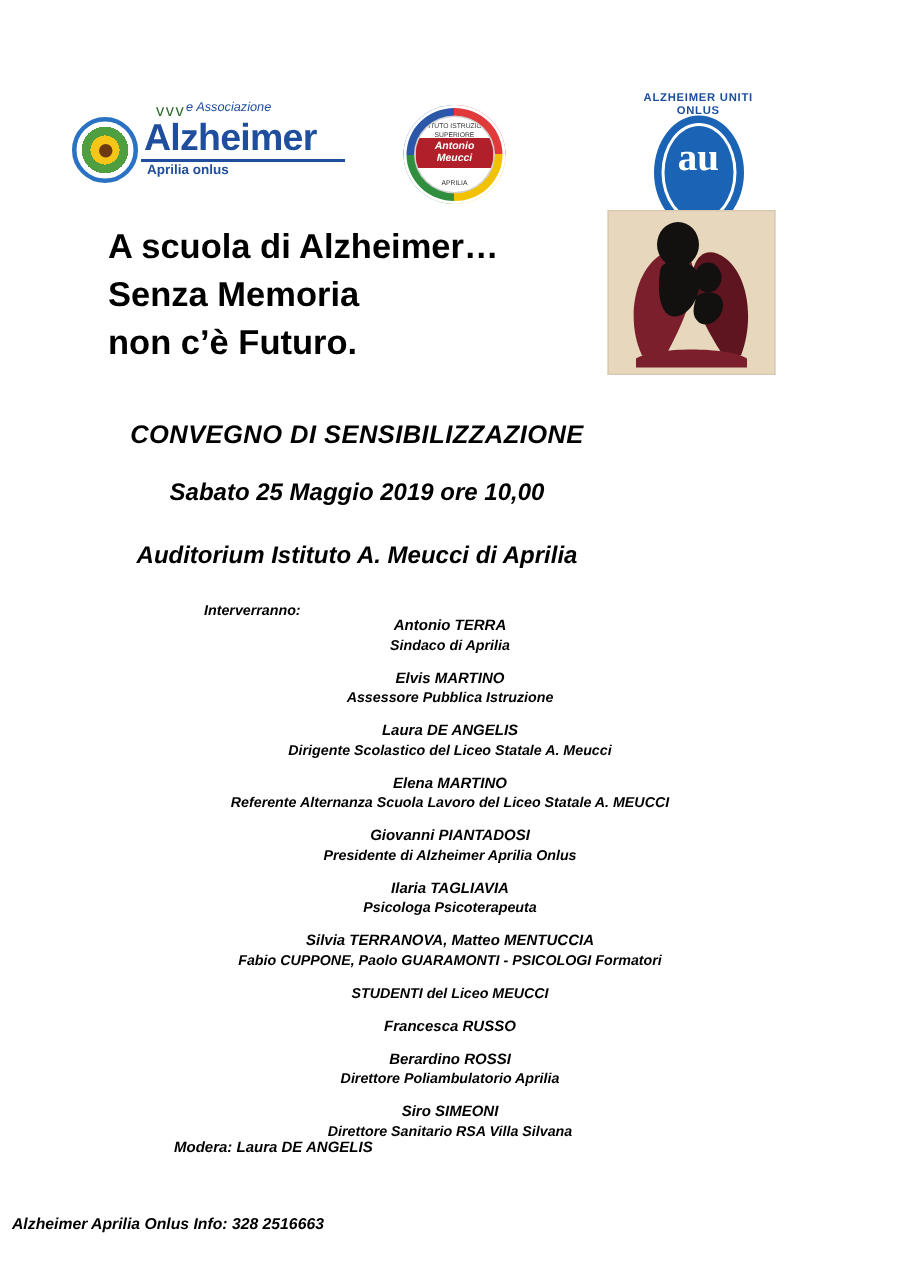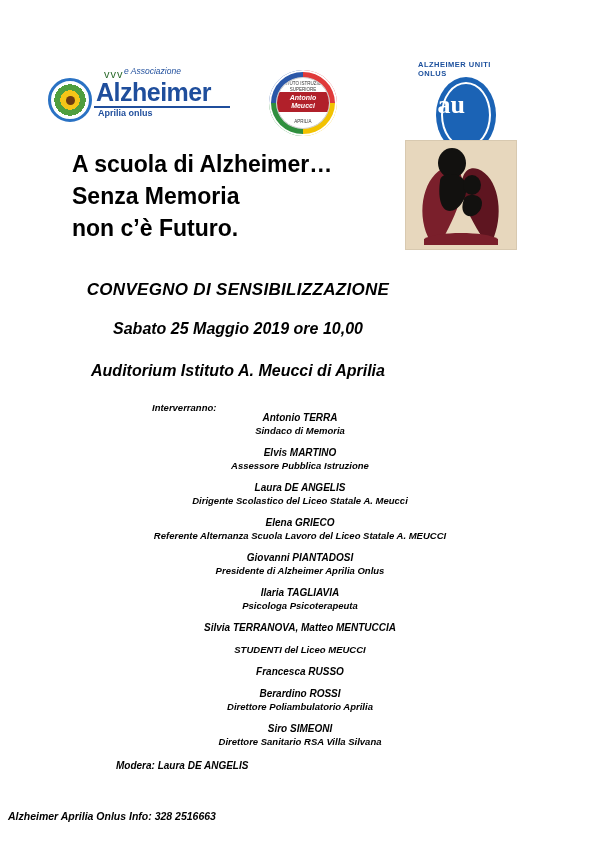--- a/index.html
+++ b/index.html
@@ -167,21 +167,21 @@
     line-height: 6px;
   }
 
   
   .logo-au {
     position: absolute;
     left: 418px;
     top: 30px;
     width: 95px;
     height: 88px;
-    text-align: left;
+    text-align: center;
   }
   .logo-au .au-top {
     font-size: 7.5px;
     color: #1b4f9c;
     letter-spacing: 0.5px;
     font-weight: bold;
     margin-bottom: 1px;
   }
   .logo-au .au-circle {
     width: 56px;
@@ -256,21 +256,21 @@
     font-weight: bold;
     font-style: italic;
   }
   .h-convegno { top: 280px; font-size: 17px; letter-spacing: 0.3px; }
   .h-data { top: 320px; font-size: 16px; }
   .h-luogo { top: 362px; font-size: 16px; }
 
   
   .interverranno {
     position: absolute;
-    left: 152px;
+    left: 136px;
     top: 402px;
     font-size: 9.5px;
     font-style: italic;
     font-weight: bold;
   }
   .speakers {
     position: absolute;
     left: 0;
     top: 411px;
     width: 600px;
@@ -364,44 +364,45 @@
 
   <div class="ctr h-convegno">CONVEGNO DI SENSIBILIZZAZIONE</div>
   <div class="ctr h-data">Sabato 25 Maggio 2019 ore 10,00</div>
   <div class="ctr h-luogo">Auditorium Istituto A. Meucci di Aprilia</div>
 
   <div class="interverranno">Interverranno:</div>
 
   <div class="speakers">
     <div class="sp">
       <div class="nm">Antonio TERRA</div>
-      <div class="rl">Sindaco di Memoria</div>
+      <div class="rl">Sindaco di Aprilia</div>
     </div>
     <div class="sp">
       <div class="nm">Elvis MARTINO</div>
       <div class="rl">Assessore Pubblica Istruzione</div>
     </div>
     <div class="sp">
       <div class="nm">Laura DE ANGELIS</div>
       <div class="rl">Dirigente Scolastico del Liceo Statale A. Meucci</div>
     </div>
     <div class="sp">
-      <div class="nm">Elena GRIECO</div>
+      <div class="nm">Elena MARTINO</div>
       <div class="rl">Referente Alternanza Scuola Lavoro del Liceo Statale A. MEUCCI</div>
     </div>
     <div class="sp">
       <div class="nm">Giovanni PIANTADOSI</div>
       <div class="rl">Presidente di Alzheimer Aprilia Onlus</div>
     </div>
     <div class="sp">
       <div class="nm">Ilaria TAGLIAVIA</div>
       <div class="rl">Psicologa Psicoterapeuta</div>
     </div>
     <div class="sp">
       <div class="nm">Silvia TERRANOVA, Matteo MENTUCCIA</div>
+      <div class="rl">Fabio CUPPONE, Paolo GUARAMONTI - PSICOLOGI Formatori</div>
     </div>
     <div class="sp single">
       <div class="rl">STUDENTI del Liceo MEUCCI</div>
     </div>
     <div class="sp">
       <div class="nm">Francesca RUSSO</div>
     </div>
     <div class="sp">
       <div class="nm">Berardino ROSSI</div>
       <div class="rl">Direttore Poliambulatorio Aprilia</div>

